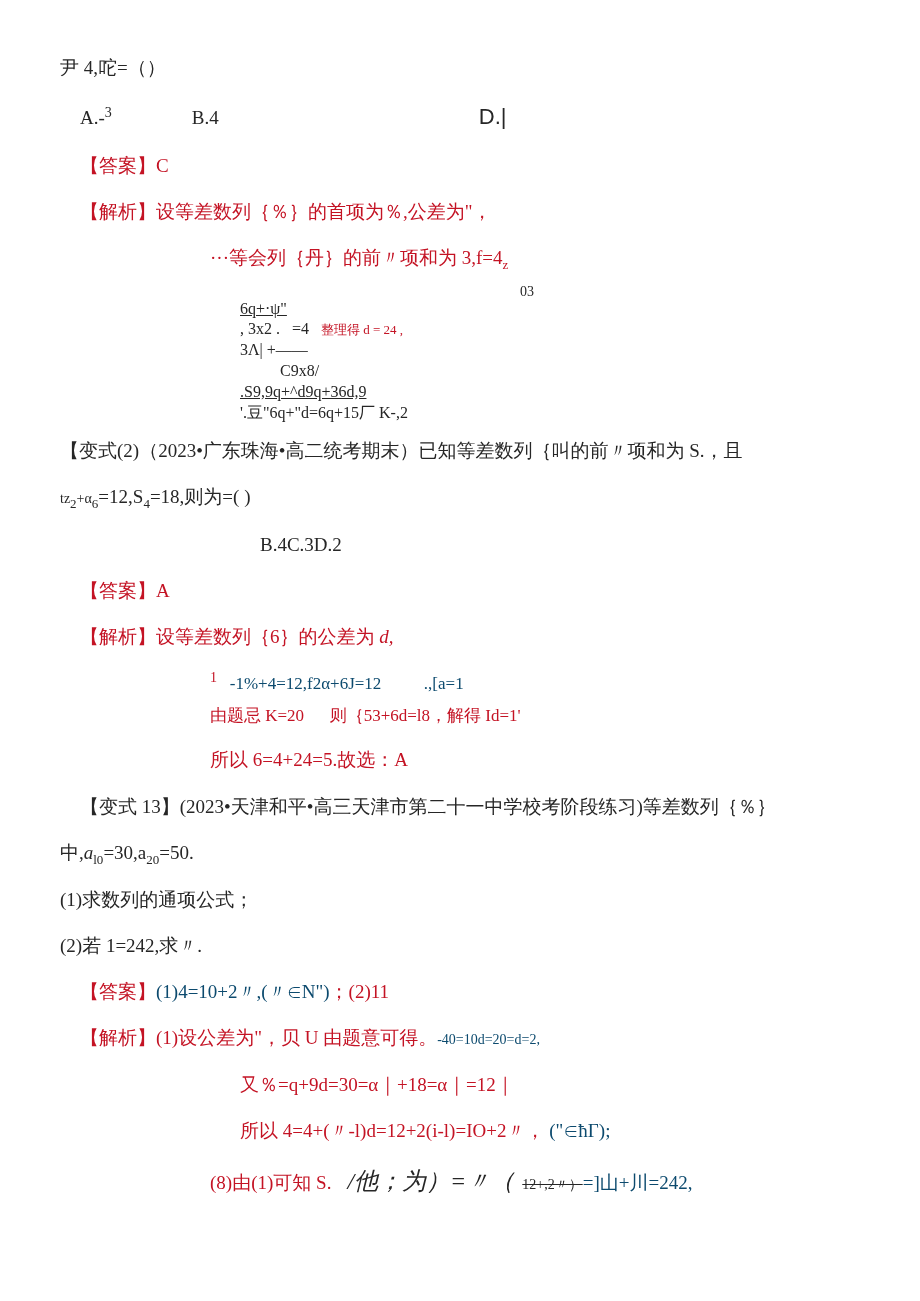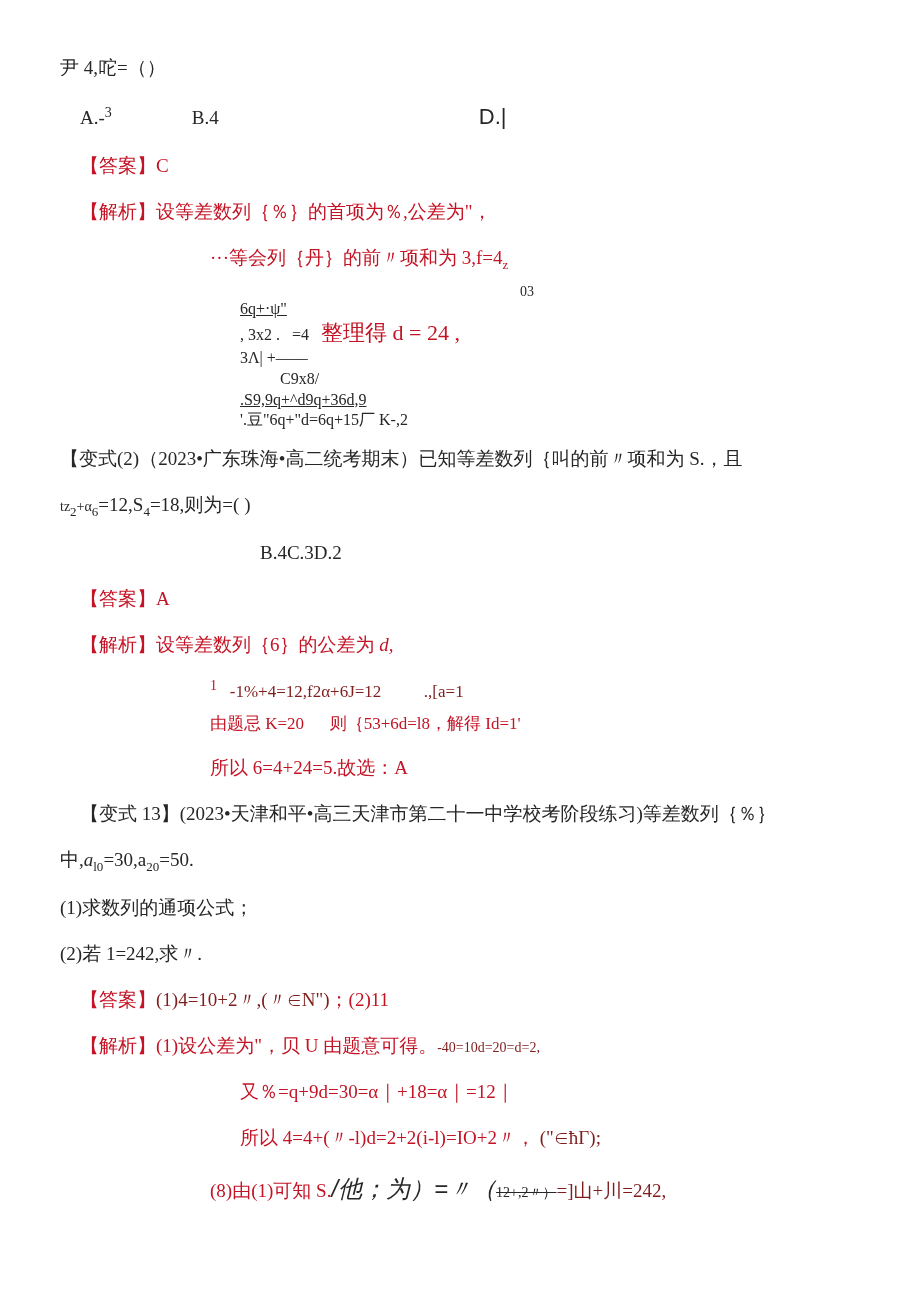--- a/index.html
+++ b/index.html
@@ -10,36 +10,37 @@
   }
   body {
     font-family: "SimSun", "Songti SC", serif;
     font-size: 19px;
     color: #262626;
     line-height: 1.9;
     padding: 40px 60px 60px 60px;
   }
   .row { margin: 10px 0; }
   .red { color: #c41324; }
-  .black { color: #7f1d1d; }
+  .black { color: #0c4a6e; }
   .indent1 { padding-left: 20px; }
   .indent3 { padding-left: 150px; }
   .indent4 { padding-left: 180px; }
   .opts { display: flex; gap: 80px; padding-left: 20px; align-items: baseline; }
   .optD { margin-left: 180px; font-family: Arial, sans-serif; font-size: 22px; }
   .sup3 { font-size: 14px; vertical-align: super; }
   .sub { font-size: 13px; vertical-align: sub; }
   .tiny { font-size: 14px; }
   .uline { text-decoration: underline; }
-  .strike { text-decoration: line-through; }
+  .strike { text-decoration: line-through; margin-left: 8px; }
   .calc-block { font-size: 16px; line-height: 1.3; margin-left: 180px; margin-top:4px; margin-bottom:4px;}
   .calc-block .line { display:block; }
   .fin-line {
-    font-family: Liberation Sans, sans-serif;
+    font-family: Liberation Serif, serif;
     font-style: italic;
+    margin-left: 16px;
   }
 </style>
 </head>
 <body>
 
 <div class="row">尹 4,咜=（）</div>
 
 <div class="row opts">
   <span>
     <span>A.-</span><span class="sup3">3</span>
@@ -59,21 +60,21 @@
 <div class="row indent3">
   <span class="red">···等会列｛丹｝的前〃项和为 3,f=4</span><span class="red sub">z</span>
 </div>
 <div class="tiny" style="margin-left:460px; line-height:0.5;">03</div>
 
 <div class="calc-block">
   <span class="line uline">6q+·ψ"</span>
   <span class="line">
     <span>,       3x2 .</span>
     &nbsp;&nbsp;<span>=4</span>
-    &nbsp;&nbsp;<span class="red" style="font-size:22px;">整理得 d = 24 ,</span>
+    &nbsp;&nbsp;<span class="red" style="font-size:13px;">整理得 d = 24 ,</span>
   </span>
   <span class="line">3Λ| +——</span>
   <span class="line" style="padding-left:40px;">C9x8/</span>
   <span class="line uline">.S9,9q+^d9q+36d,9</span>
   <span class="line">'.豆"6q+"d=6q+15厂 K-,2</span>
 </div>
 
 <div class="row">【变式(2)（2023•广东珠海•高二统考期末）已知等差数列｛叫的前〃项和为 S.，且</div>
 
 <div class="row">
@@ -118,19 +119,19 @@
   <span>【答案】</span><span class="black">(1)4=10+2〃,(〃∈N")</span><span class="red">；</span><span class="red">(2)11</span>
 </div>
 
 <div class="row indent1">
   <span class="red">【解析】</span><span class="red">(1)设公差为"，贝 U 由题意可得。</span><span class="black tiny">-40=10d=20=d=2,</span>
 </div>
 
 <div class="row indent4 red">又％=q+9d=30=α｜+18=α｜=12｜</div>
 
 <div class="row indent4">
-  <span class="red">所以 4=4+(〃-l)d=2+2(i-l)=IO+2〃，</span>
+  <span class="red">所以 4=4+(〃-l)d=12+2(i-l)=IO+2〃，</span>
   <span class="black">("∈ħΓ);</span>
 </div>
 
 <div class="row indent3">
   <span class="red">(8)由(1)可知 S.</span><span class="fin-line" style="font-size:24px;">/他；为）=〃（</span><span class="strike tiny">12+,2〃）</span><span class="black">=]山+川=242,</span>
 </div>
 
 </body></html>

